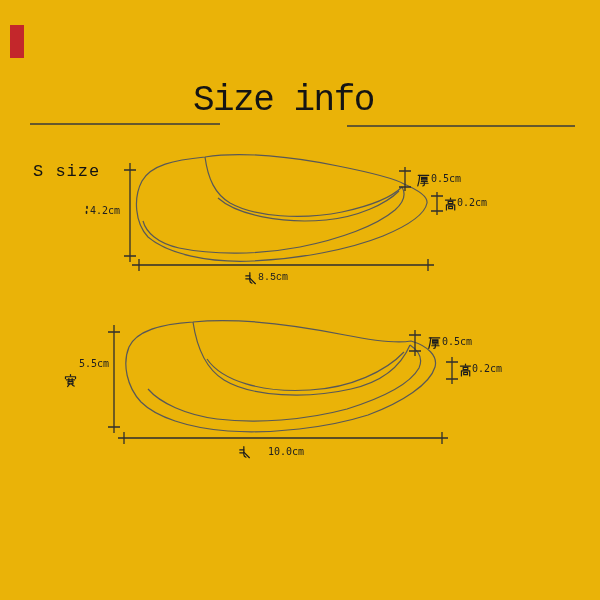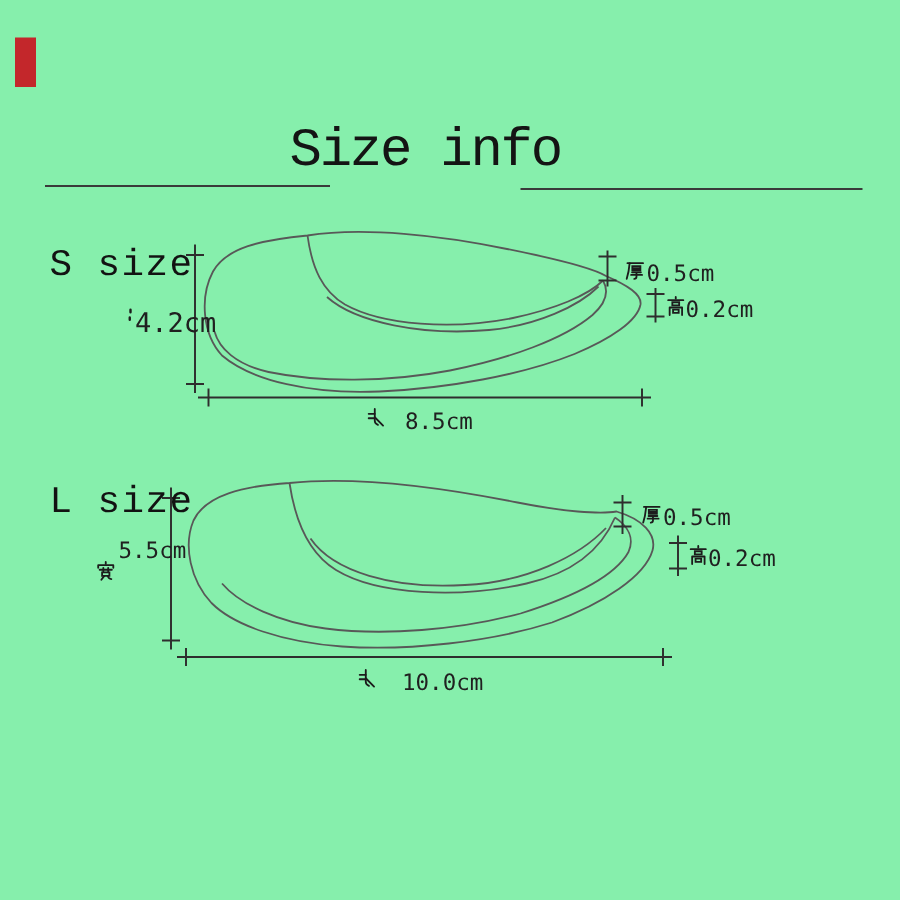--- a/index.html
+++ b/index.html
@@ -1,32 +1,32 @@
 <!DOCTYPE html>
 <html><head>
 <meta charset="utf-8">
 <style>
   html,body{margin:0;padding:0;background:#ffffff;}
   .stage{
-    position:relative;width:600px;height:600px;background:#86efac;overflow:hidden;
+    position:relative;width:600px;height:600px;background:#eab308;overflow:hidden;
     font-family:"Liberation Mono","DejaVu Sans Mono",monospace;color:#1c1c1c;
   }
   .abs{position:absolute;}
   .title{
     left:193px;top:80px;font-size:36px;letter-spacing:-1.5px;color:#141414;
     font-family:"Liberation Mono","DejaVu Sans Mono",monospace;white-space:pre;
   }
   .size-label{
-    font-size:25px;letter-spacing:1px;color:#121212;white-space:pre;
+    font-size:17px;letter-spacing:1px;color:#121212;white-space:pre;
   }
   .dim-text{
-    font-size:15px;color:#202020;letter-spacing:0;white-space:pre;
+    font-size:10px;color:#202020;letter-spacing:0;white-space:pre;
     font-family:"DejaVu Sans Mono","Liberation Mono",monospace;
   }
-  .dim-text.big{font-size:18px;}
+  .dim-text.big{font-size:10px;}
   .corner-mark{left:10px;top:25px;width:14px;height:33px;}
   svg.linework{left:0;top:0;}
 </style>
 </head>
 <body>
 
 <div class="stage">
 
   <div class="abs corner-mark" style="background:#c3272b;"></div>
 
@@ -116,23 +116,22 @@
     <g>
       <use href="#g-kuan" transform="translate(64,374) scale(0.8125)"></use>
       <use href="#g-chang" transform="translate(238,446) scale(0.8125)"></use>
       <use href="#g-hou" transform="translate(428,336.5) scale(0.8125)"></use>
       <use href="#g-gao" transform="translate(459,363.5) scale(0.8125)"></use>
     </g>
   </svg>
 
   <div class="abs size-label" style="left:33px;top:162px;">S size</div>
   <div class="abs dim-text big" style="left:90px;top:205px;">4.2cm</div>
-  <div class="abs dim-text" style="left:270px;top:272px;">8.5cm</div>
+  <div class="abs dim-text" style="left:258px;top:272px;font-family:Liberation Mono, monospace;">8.5cm</div>
   <div class="abs dim-text" style="left:431px;top:173px;">0.5cm</div>
   <div class="abs dim-text" style="left:457px;top:197px;">0.2cm</div>
 
-  <div class="abs size-label" style="left:33px;top:320px;">L size</div>
   <div class="abs dim-text" style="left:79px;top:358px;">5.5cm</div>
   <div class="abs dim-text" style="left:268px;top:446px;">10.0cm</div>
   <div class="abs dim-text" style="left:442px;top:336px;">0.5cm</div>
   <div class="abs dim-text" style="left:472px;top:363px;">0.2cm</div>
 
 </div>
 
 </body></html>

